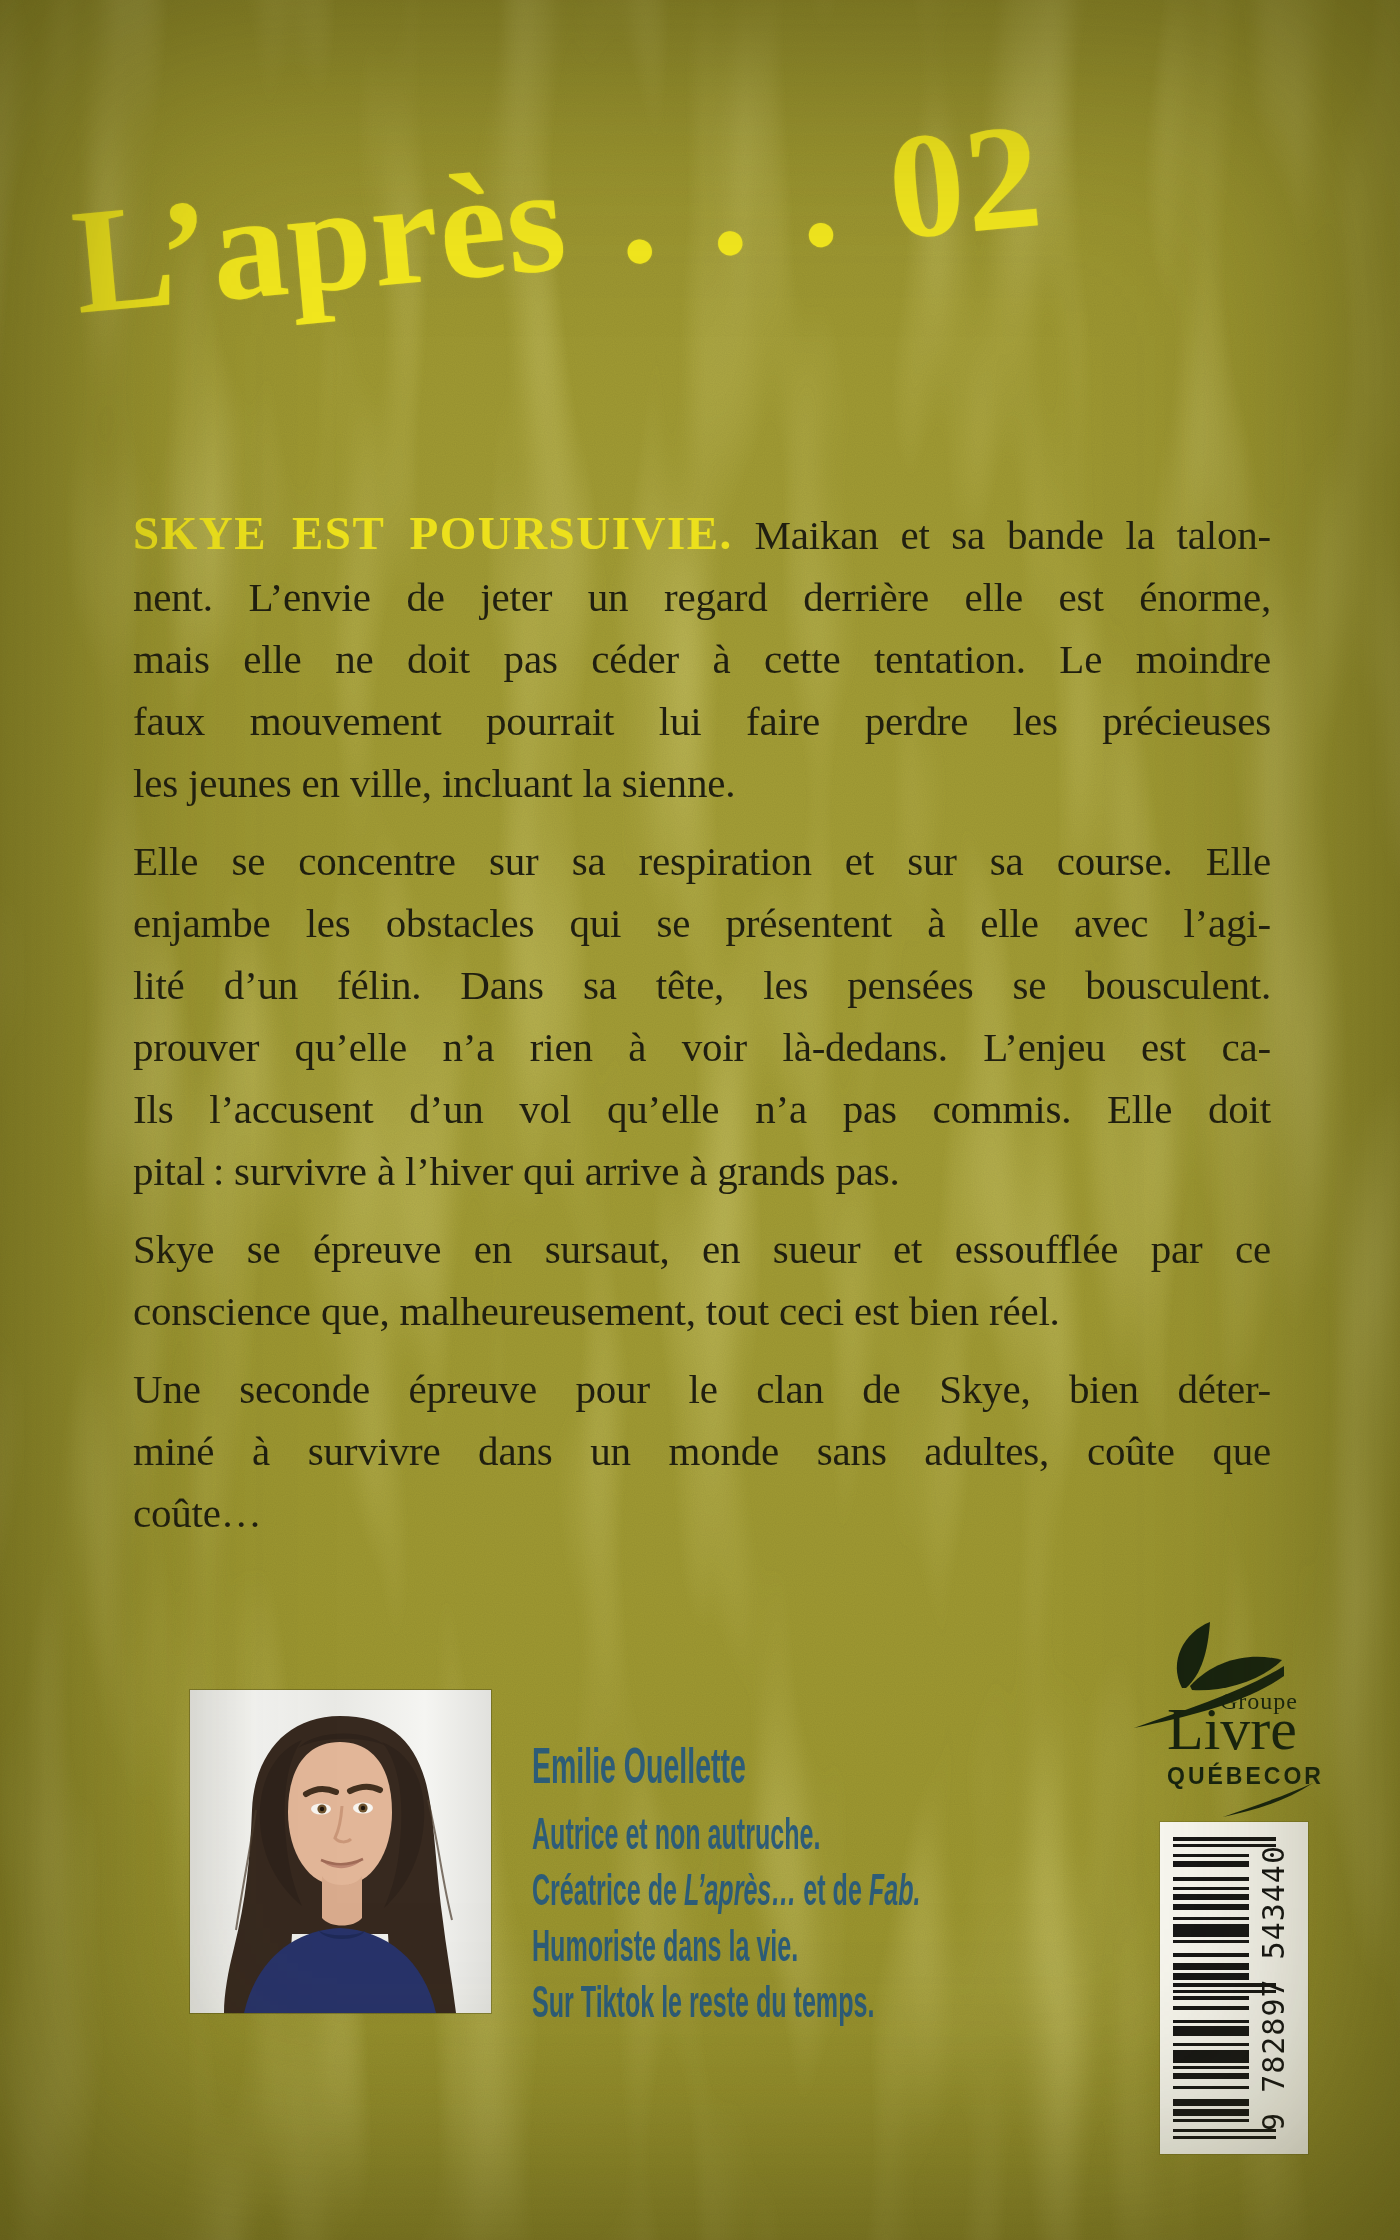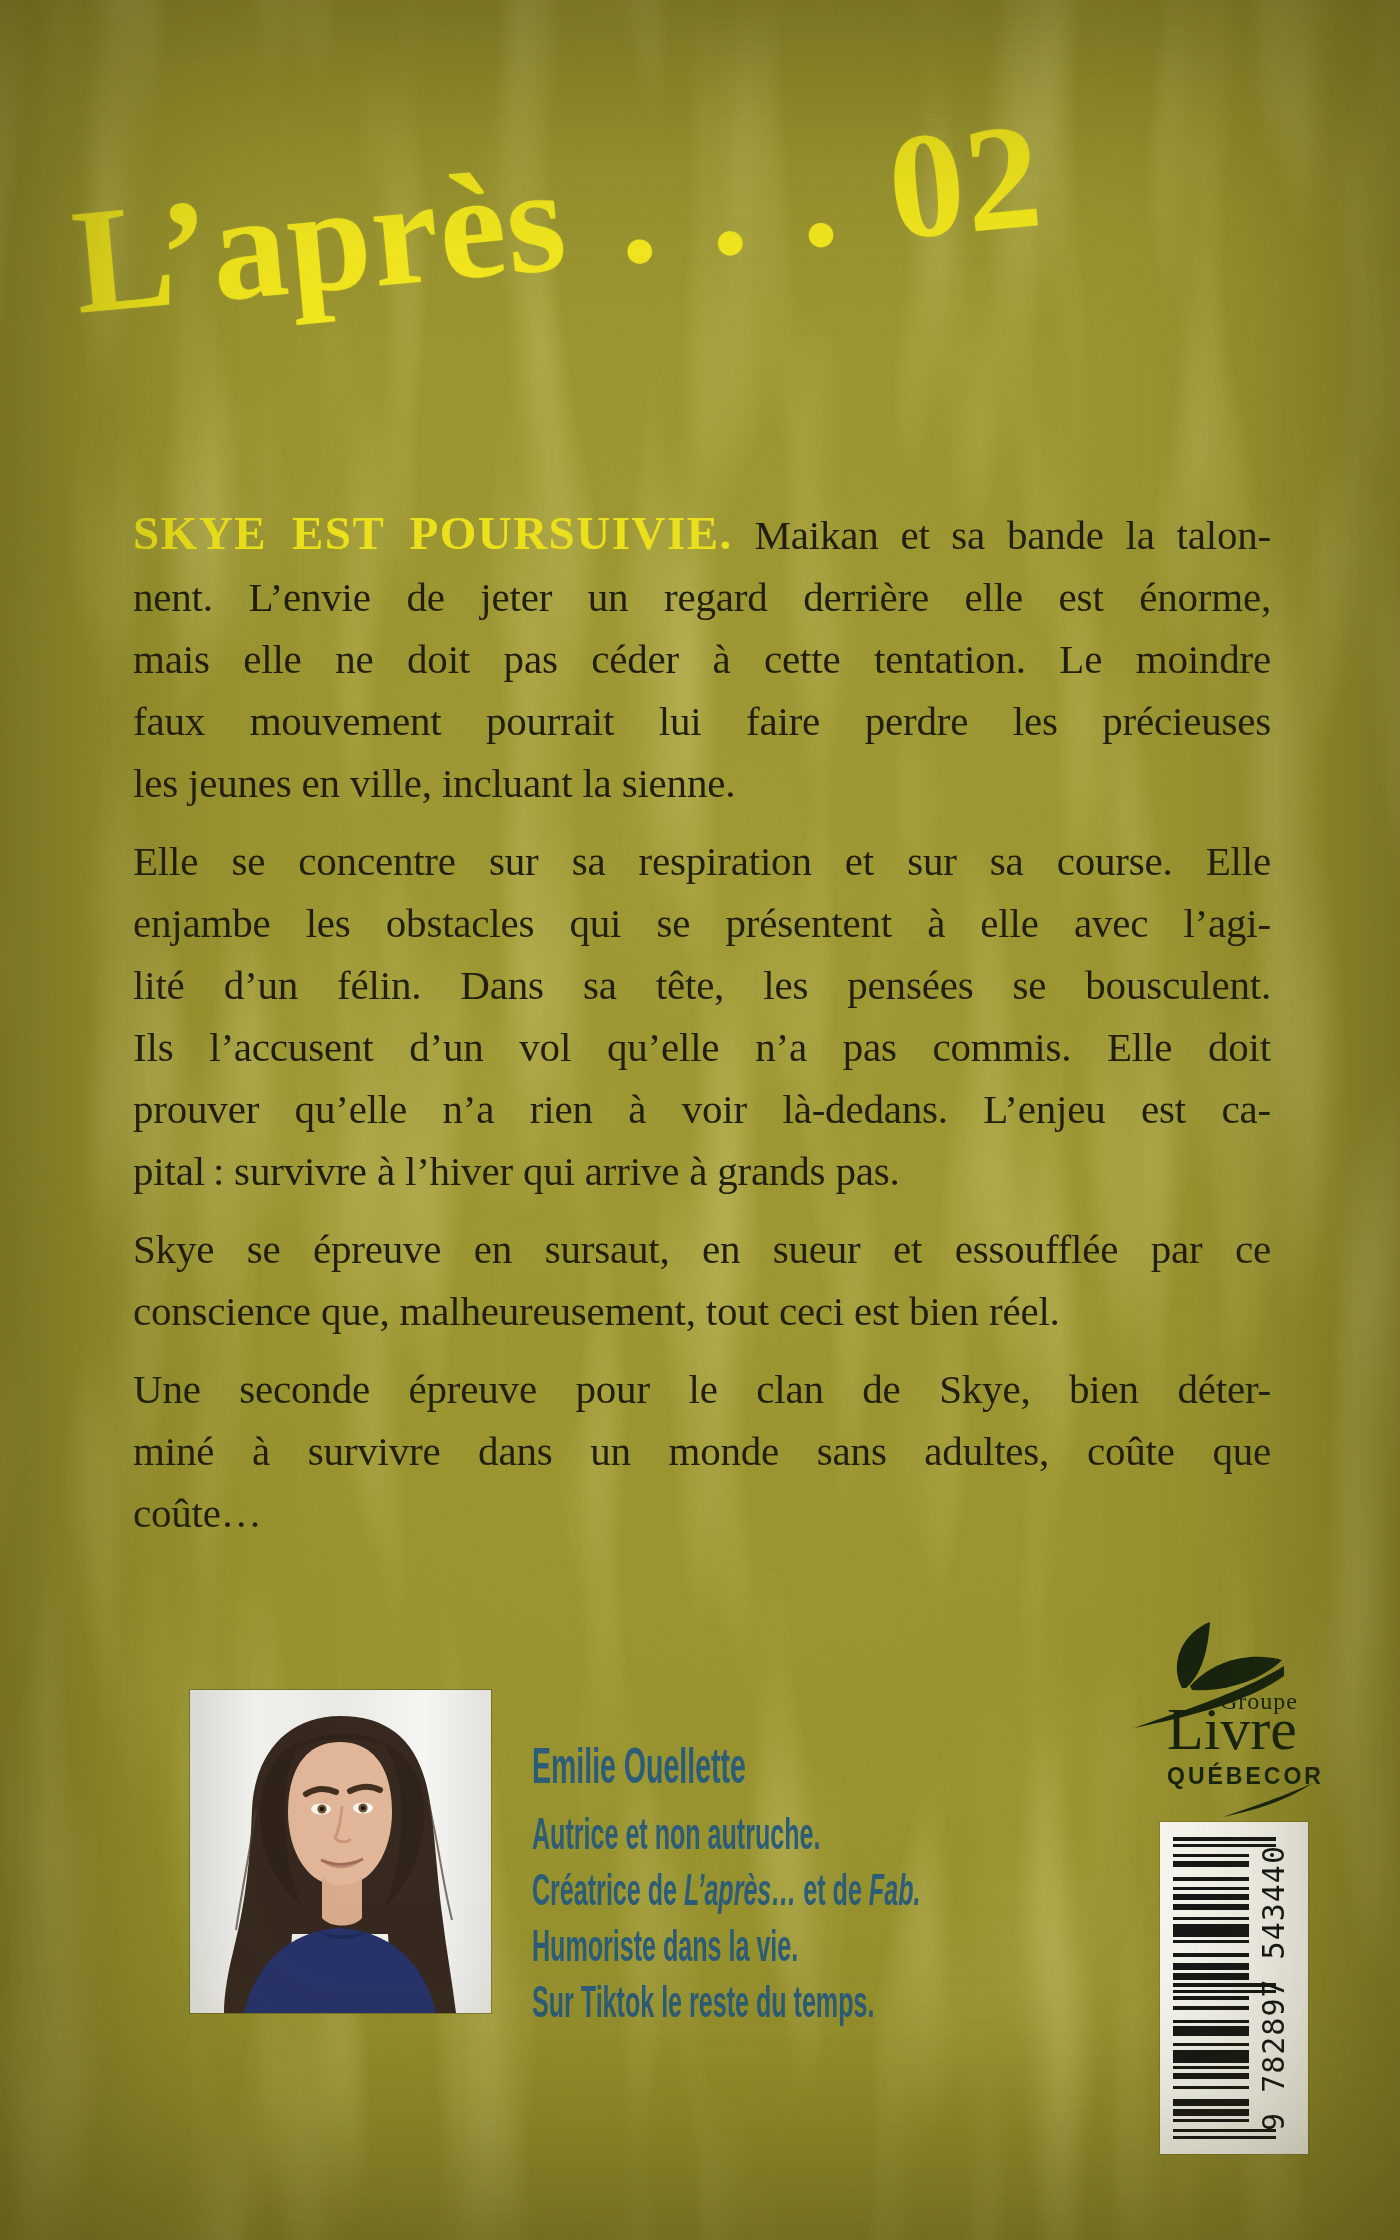--- a/index.html
+++ b/index.html
@@ -81,22 +81,22 @@
         <div class="line fill"><span class="seg-lead">SKYE EST POURSUIVIE.</span><span class="seg-n"> Maikan et sa bande la talon-</span></div>
         <div class="line fill"><span class="seg-n">nent. L’envie de jeter un regard derrière elle est énorme,</span></div>
         <div class="line fill"><span class="seg-n">mais elle ne doit pas céder à cette tentation. Le moindre</span></div>
         <div class="line fill"><span class="seg-n">faux mouvement pourrait lui faire perdre les précieuses</span></div>
         <div class="line"><span class="seg-n">les jeunes en ville, incluant la sienne.</span></div>
       </div>
       <div class="para">
         <div class="line fill"><span class="seg-n">Elle se concentre sur sa respiration et sur sa course. Elle</span></div>
         <div class="line fill"><span class="seg-n">enjambe les obstacles qui se présentent à elle avec l’agi-</span></div>
         <div class="line fill"><span class="seg-n">lité d’un félin. Dans sa tête, les pensées se bousculent.</span></div>
+        <div class="line fill"><span class="seg-n">prouver qu’elle n’a rien à voir là-dedans. L’enjeu est ca-</span></div>
         <div class="line fill"><span class="seg-n">Ils l’accusent d’un vol qu’elle n’a pas commis. Elle doit</span></div>
-        <div class="line fill"><span class="seg-n">prouver qu’elle n’a rien à voir là-dedans. L’enjeu est ca-</span></div>
         <div class="line"><span class="seg-n">pital : survivre à l’hiver qui arrive à grands pas.</span></div>
       </div>
       <div class="para">
         <div class="line fill"><span class="seg-n">Skye se épreuve en sursaut, en sueur et essoufflée par ce</span></div>
         <div class="line"><span class="seg-n">conscience que, malheureusement, tout ceci est bien réel.</span></div>
       </div>
       <div class="para">
         <div class="line fill"><span class="seg-n">Une seconde épreuve pour le clan de Skye, bien déter-</span></div>
         <div class="line fill"><span class="seg-n">miné à survivre dans un monde sans adultes, coûte que</span></div>
         <div class="line"><span class="seg-n">coûte…</span></div>

